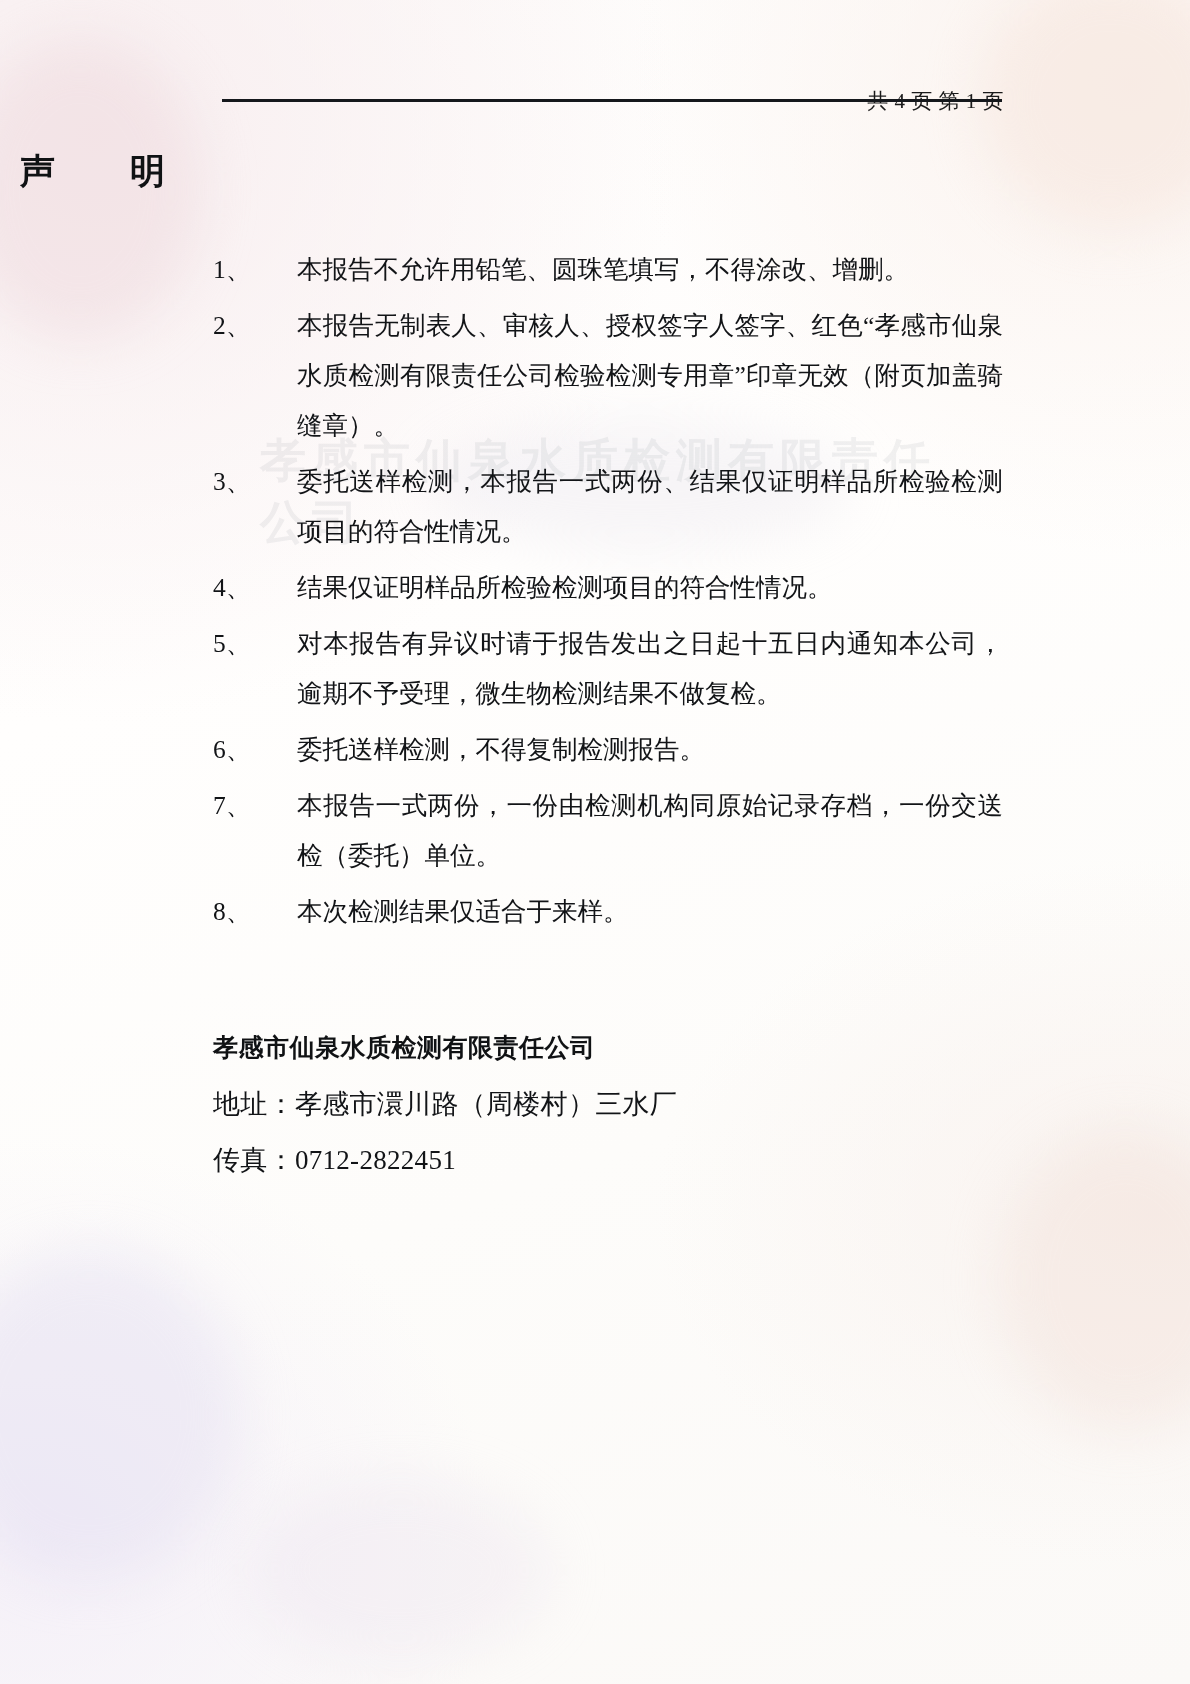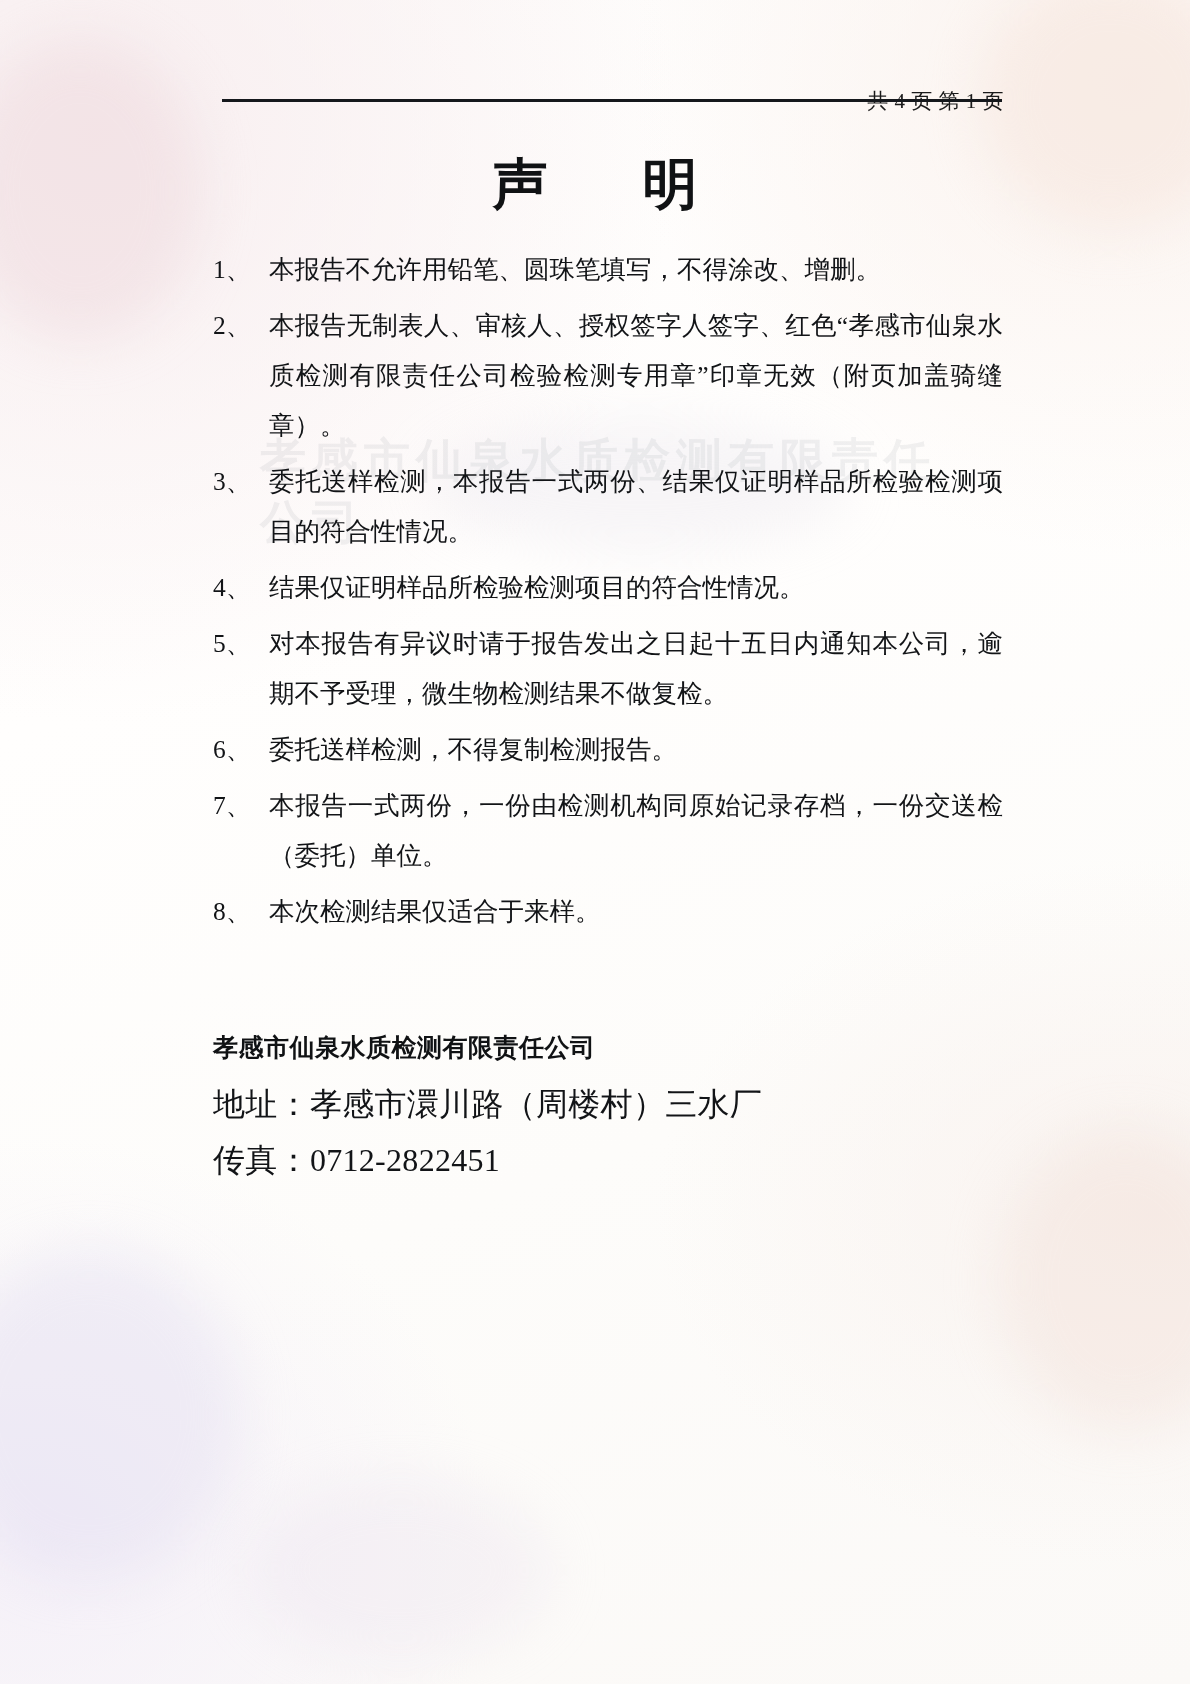--- a/index.html
+++ b/index.html
@@ -51,23 +51,22 @@
     right: 188px;
     top: 99px;
     height: 3px;
     background: #15181c;
   }
   .doc-title {
     position: absolute;
     left: 0;
     right: 0;
     top: 148px;
-    text-align: center;
     font-family: Liberation Serif, serif;
-    font-size: 55px;
+    font-size: 35px;
     font-weight: bold;
     letter-spacing: 20px;
     color: #101214;
     text-indent: 20px;
   }
   .clause-list {
     position: absolute;
     left: 213px;
     top: 245px;
     width: 790px;
@@ -82,36 +81,37 @@
   }
   .clause-num {
     flex: 0 0 auto;
     width: 56px;
     white-space: nowrap;
   }
   .clause-text {
     flex: 1 1 auto;
     text-align: justify;
     text-justify: inter-ideograph;
+    margin-left: 28px;
   }
   .contact {
     position: absolute;
     left: 213px;
     top: 1020px;
     width: 760px;
   }
   .company {
     font-size: 25px;
     font-weight: bold;
     line-height: 56px;
     color: #101214;
     letter-spacing: 0.5px;
   }
   .contact-line {
-    font-size: 32px;
+    font-size: 27px;
     line-height: 56px;
     color: #121417;
     letter-spacing: 0.3px;
   }
   
   .ghost {
     position: absolute;
     left: 260px;
     top: 430px;
     width: 680px;

